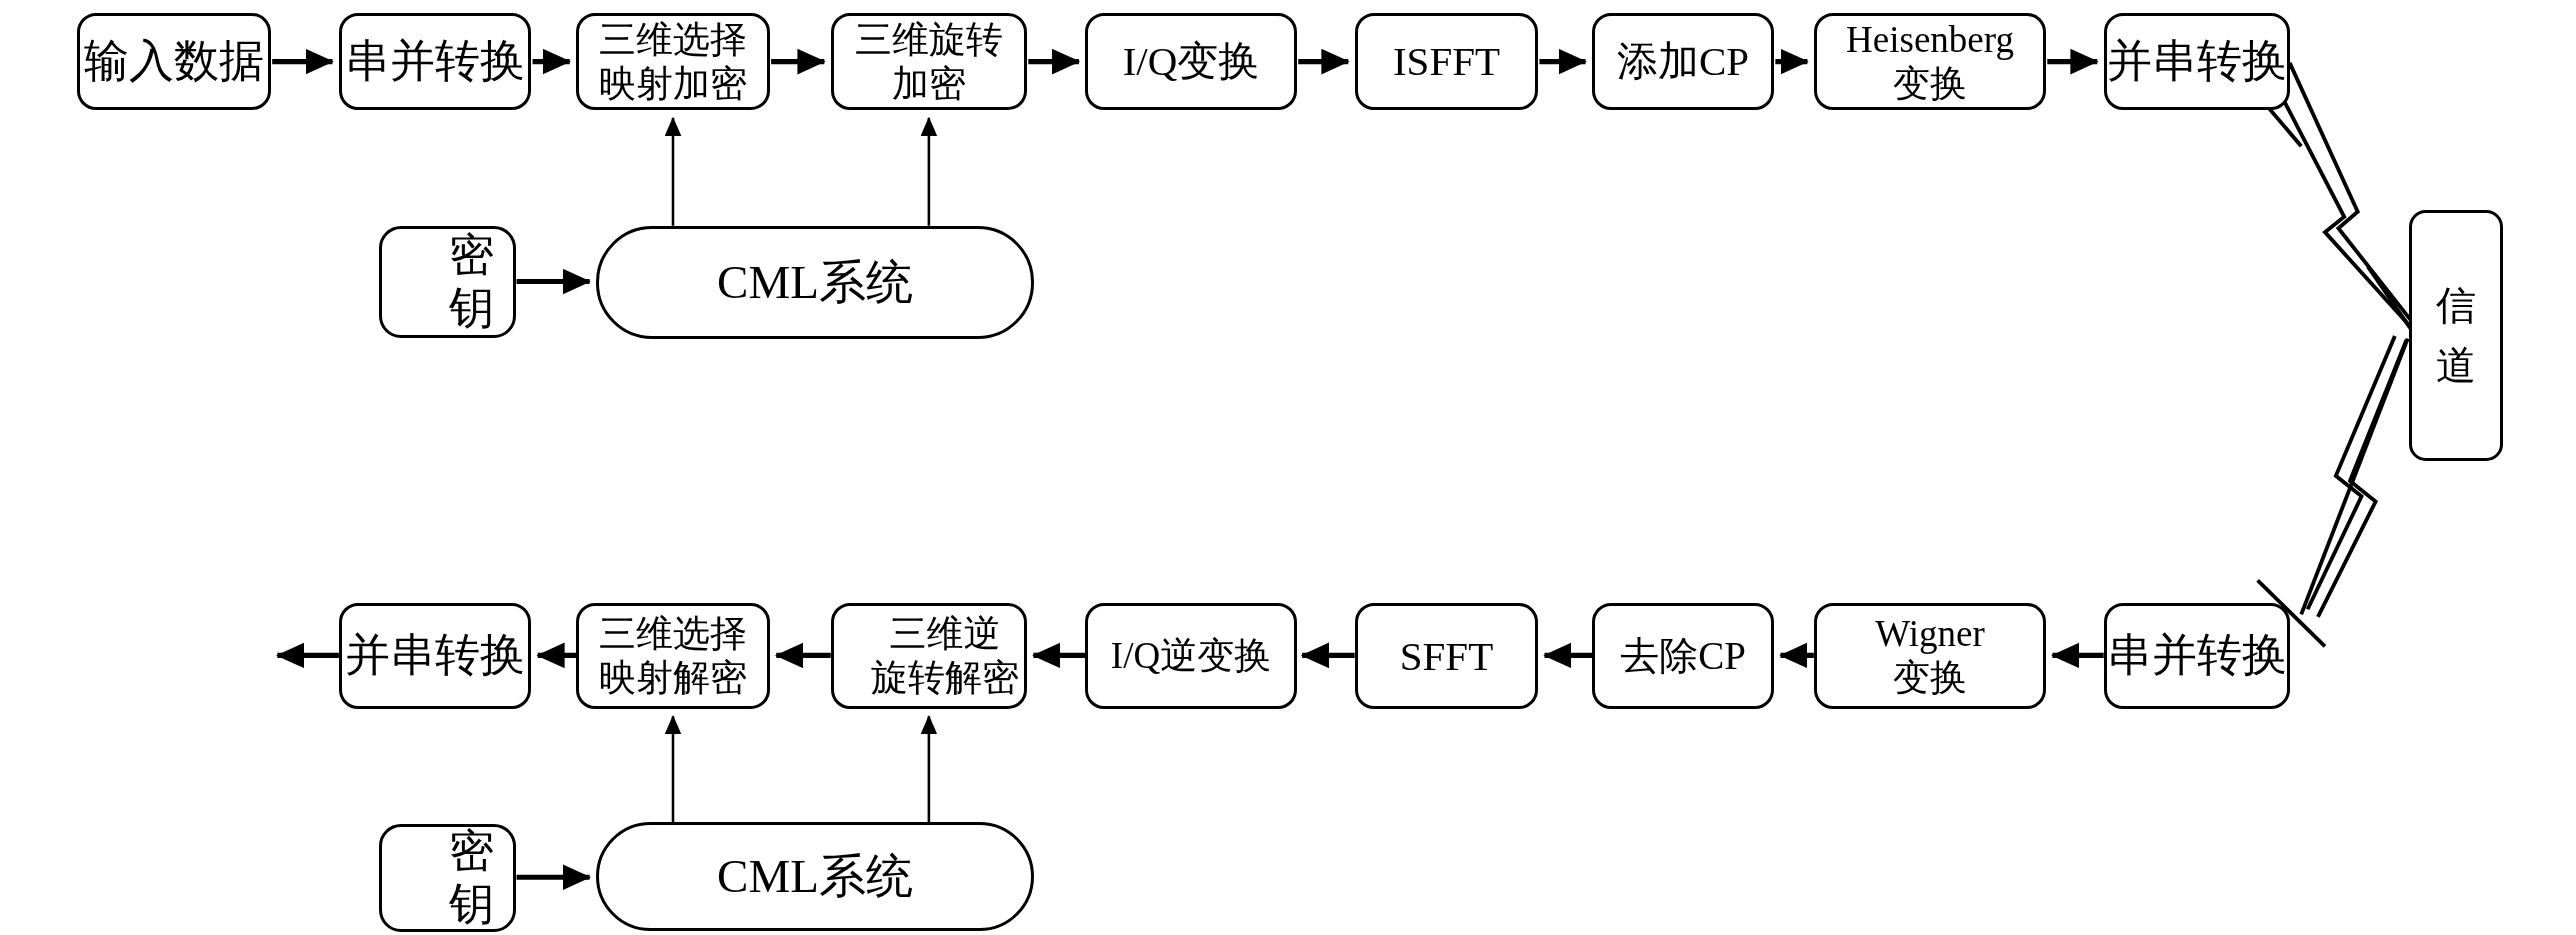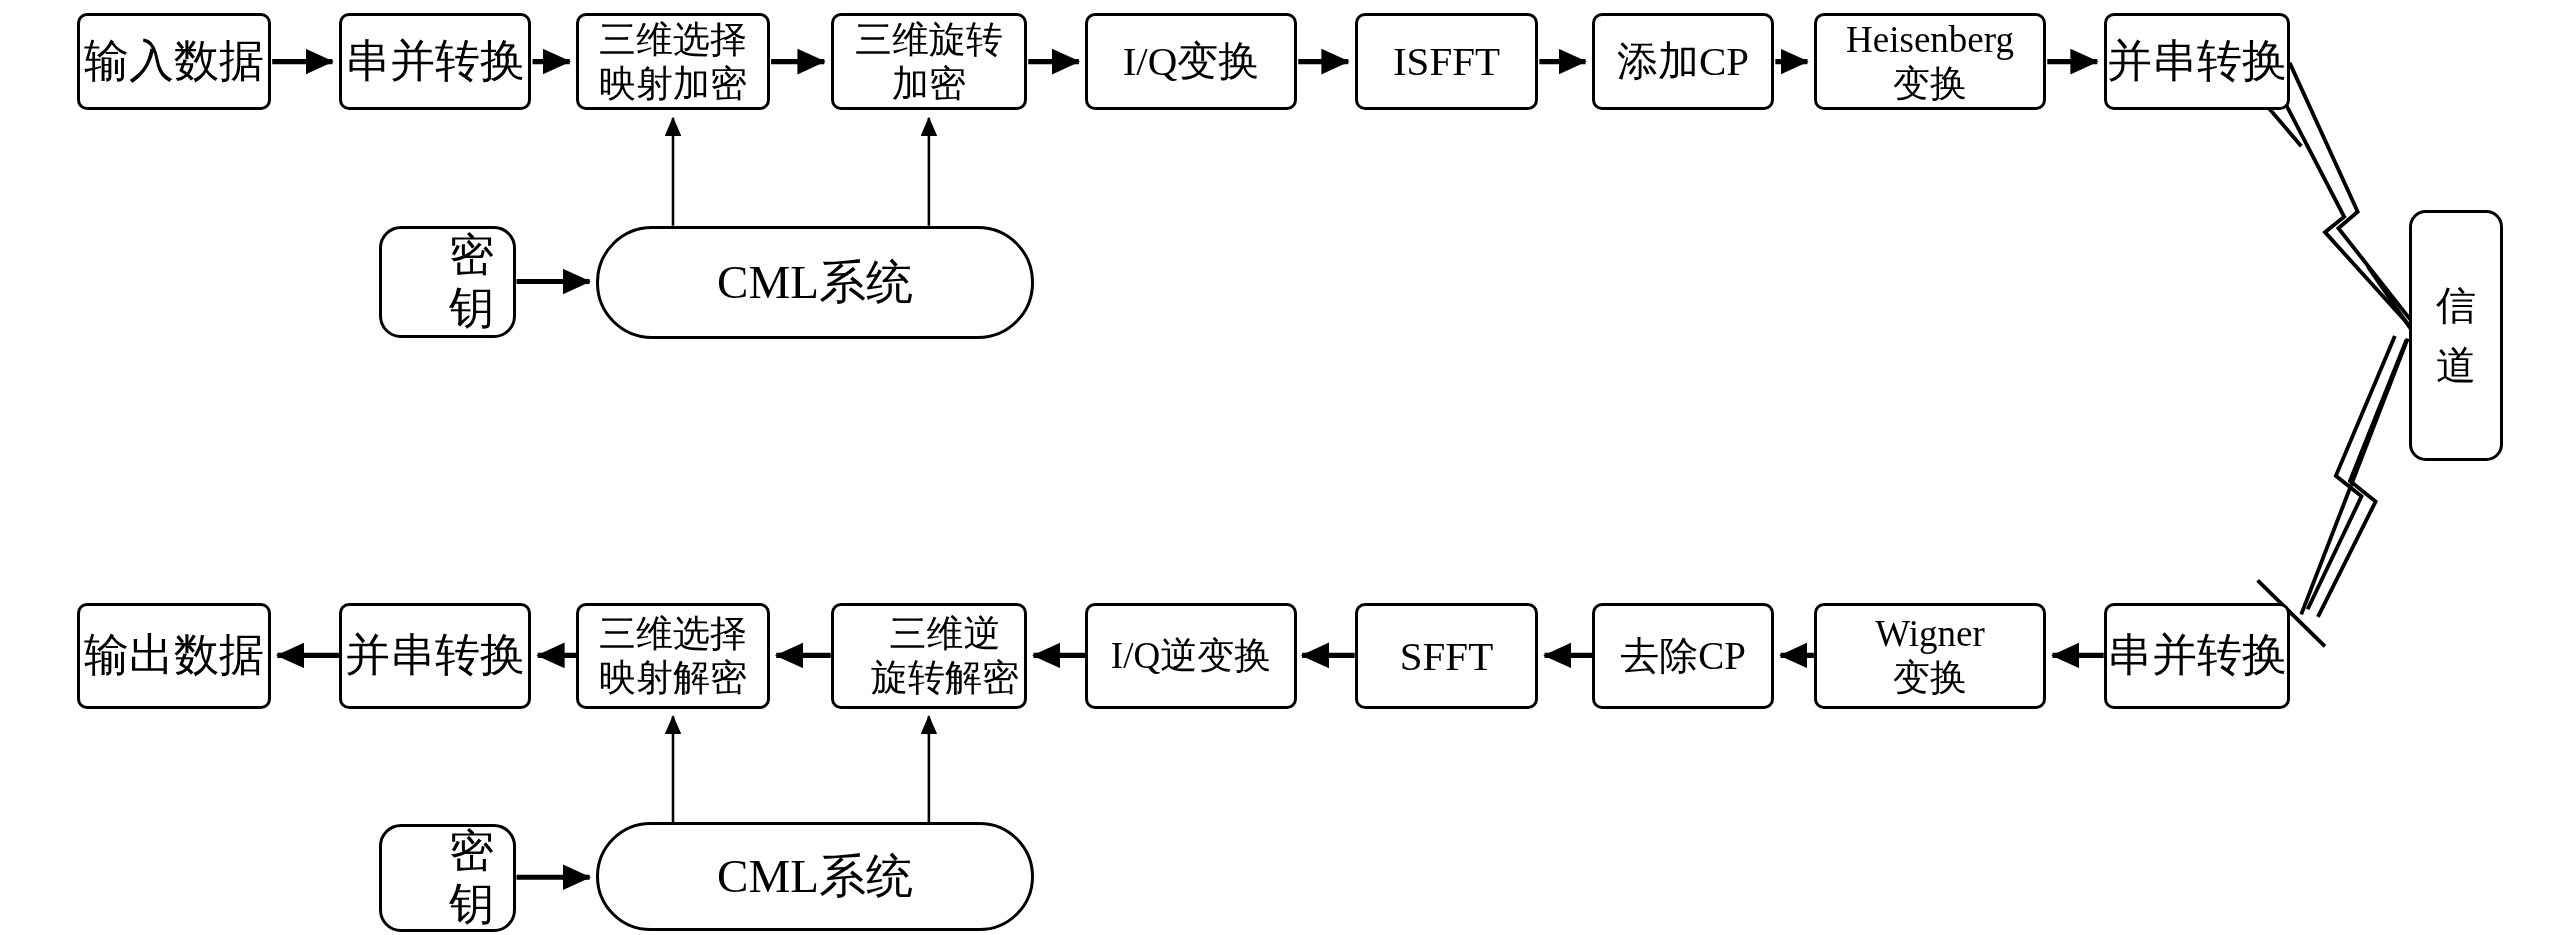--- a/index.html
+++ b/index.html
@@ -9,21 +9,21 @@
     background:#ffffff;
     font-family:"Liberation Serif","DejaVu Serif",serif;
     color:#000;
     overflow:hidden;
   }
   .wires{position:absolute;left:0;top:0;width:2576px;height:935px;}
   .node{
     position:absolute;
     box-sizing:border-box;
     border:3.8px solid #000;
-    border-radius:10px;
+    border-radius:19px;
     background:#ffffff;
     display:flex;
     align-items:center;
     justify-content:center;
     text-align:center;
     white-space:pre-line;
     line-height:1.18;
     z-index:2;
   }
   .node .lbl{white-space:pre-line;}
@@ -129,23 +129,20 @@
 道</span>
   </div>
 
   <div class="node keybox" style="left:379px;top:226px;width:137px;height:112px;font-size:45px;">
     <span class="lbl">密钥</span>
   </div>
   <div class="node stadium" style="left:596px;top:226px;width:438px;height:113px;font-size:47px;">
     <span class="lbl">CML系统</span>
   </div>
 
-  <div class="node" style="left:77px;top:603px;width:194px;height:106px;font-size:45px;">
-    <span class="lbl">输出数据</span>
-  </div>
   <div class="node" style="left:339px;top:603px;width:192px;height:106px;font-size:45px;">
     <span class="lbl">并串转换</span>
   </div>
   <div class="node" style="left:576px;top:603px;width:194px;height:106px;font-size:37px;">
     <span class="lbl">三维选择
 映射解密</span>
   </div>
   <div class="node" style="left:831px;top:603px;width:196px;height:106px;font-size:37px;padding-left:32px;">
     <span class="lbl">三维逆
 旋转解密</span>

